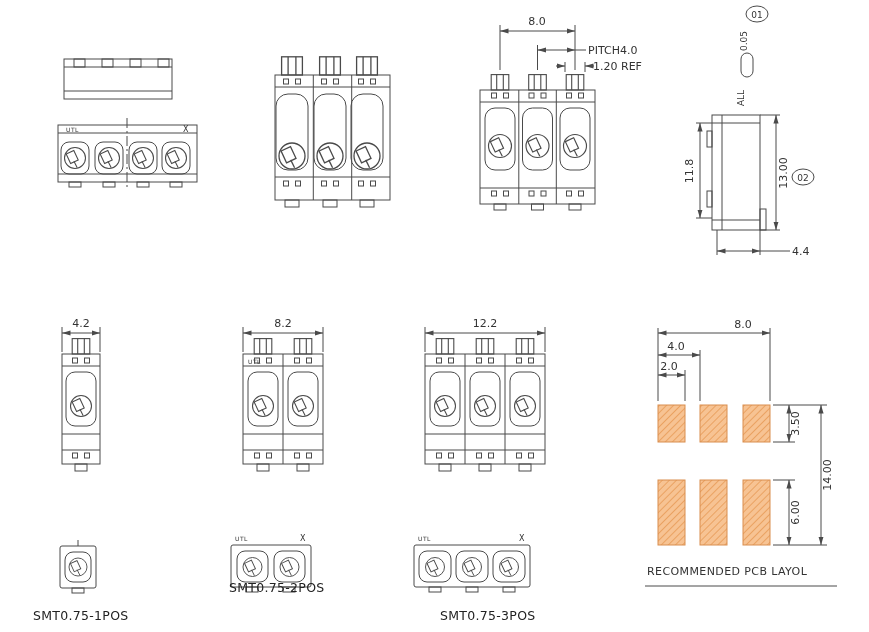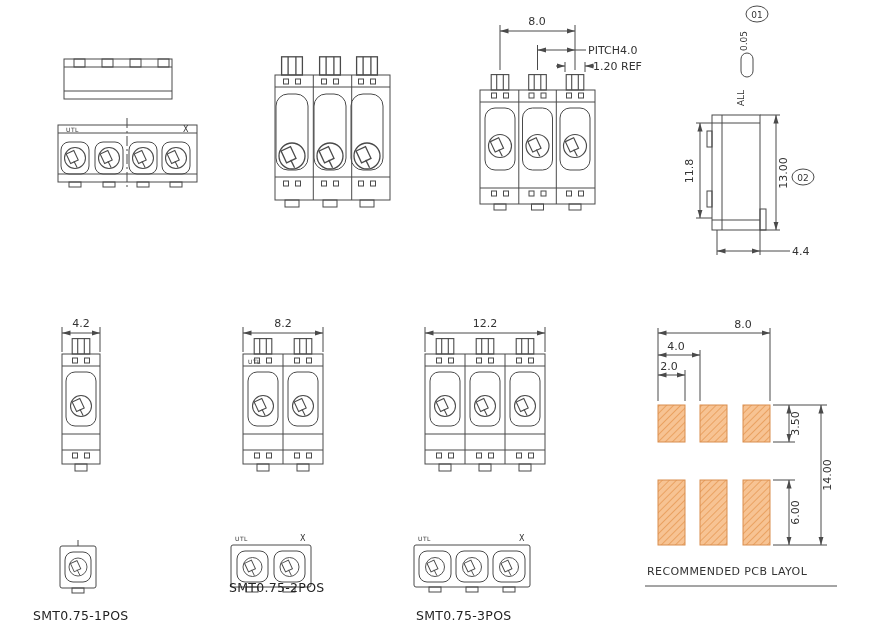--- a/index.html
+++ b/index.html
@@ -322,15 +322,15 @@
     <use href="#clamp" transform="translate(24 36) scale(0.95)"></use>
     <use href="#clamp" transform="translate(61 36) scale(0.95)"></use>
     <use href="#clamp" transform="translate(98 36) scale(0.95)"></use>
     <rect x="18" y="56" width="12" height="5"></rect>
     <rect x="55" y="56" width="12" height="5"></rect>
     <rect x="92" y="56" width="12" height="5"></rect>
   </svg>
 
   <div class="ptlabel" style="left:33px;top:608px">SMT0.75-1POS</div>
   <div class="ptlabel" style="left:229px;top:580px">SMT0.75-2POS</div>
-  <div class="ptlabel" style="left:416px;top:608px">SMT0.75-3POS</div>
+  <div class="ptlabel" style="left:440px;top:608px">SMT0.75-3POS</div>
 
 </div>
 
 </body></html>

